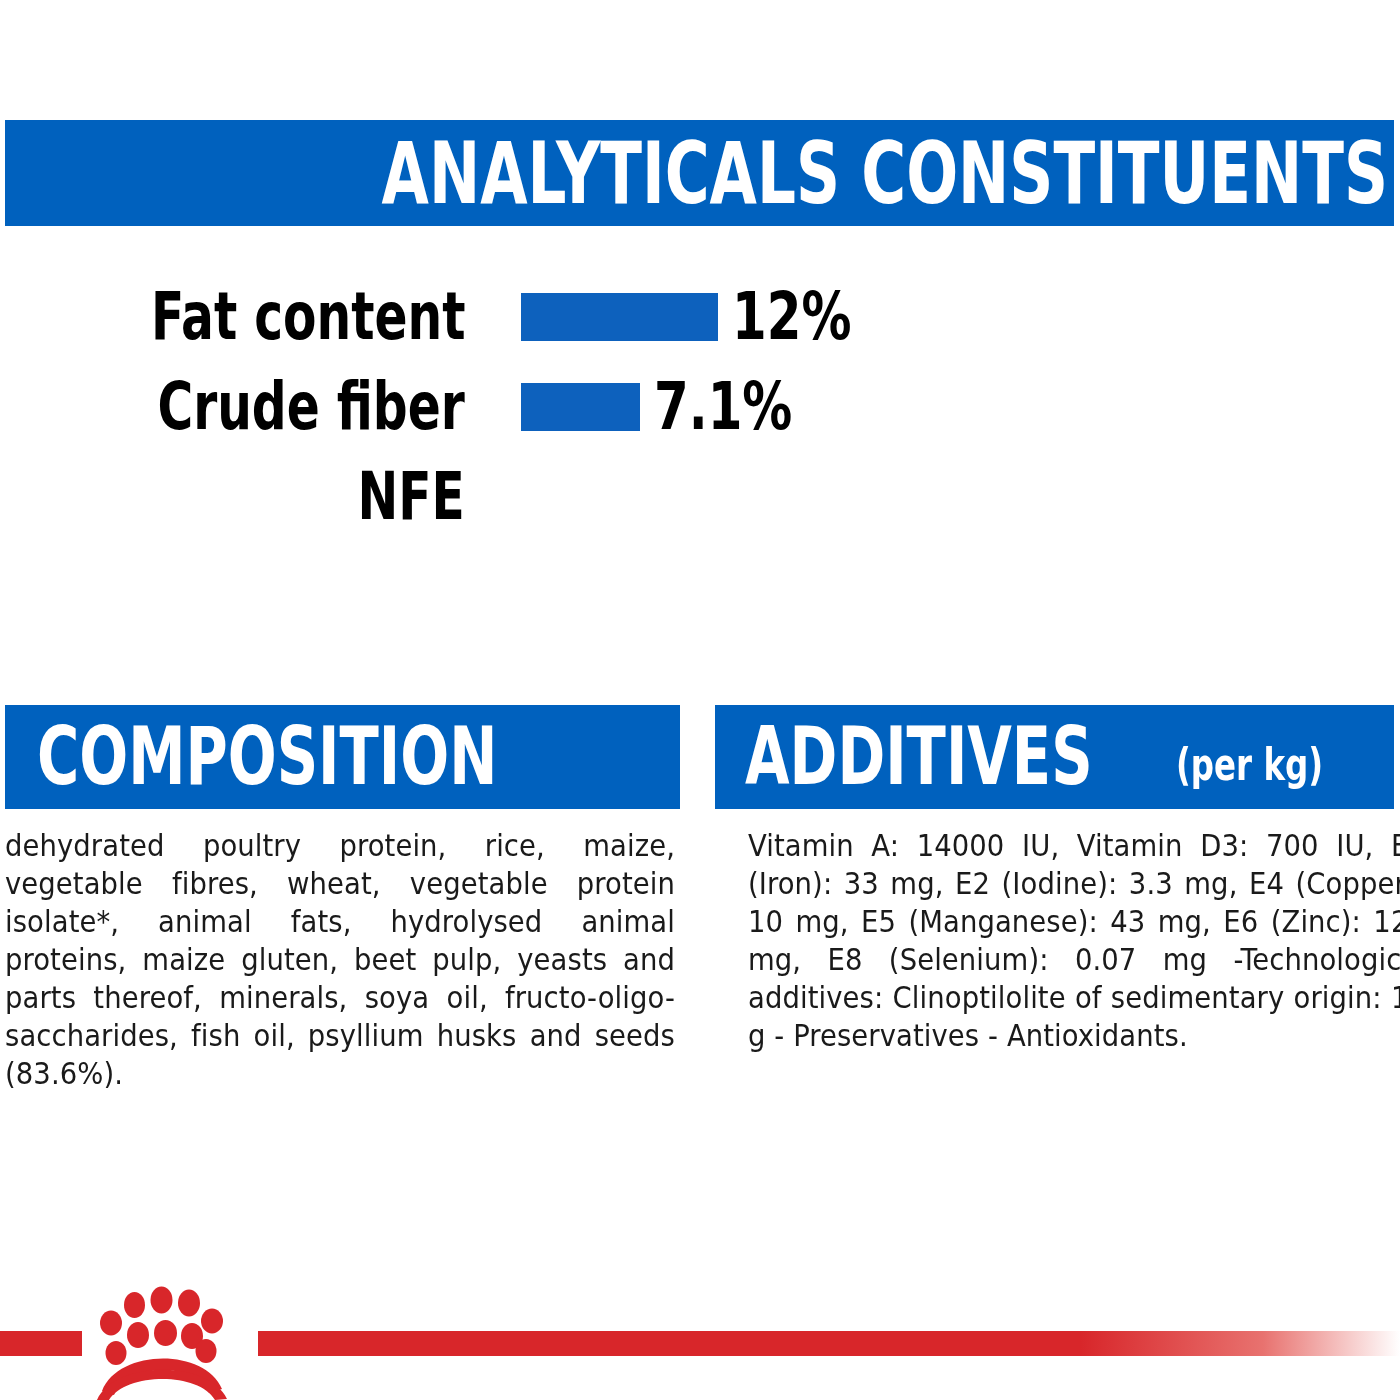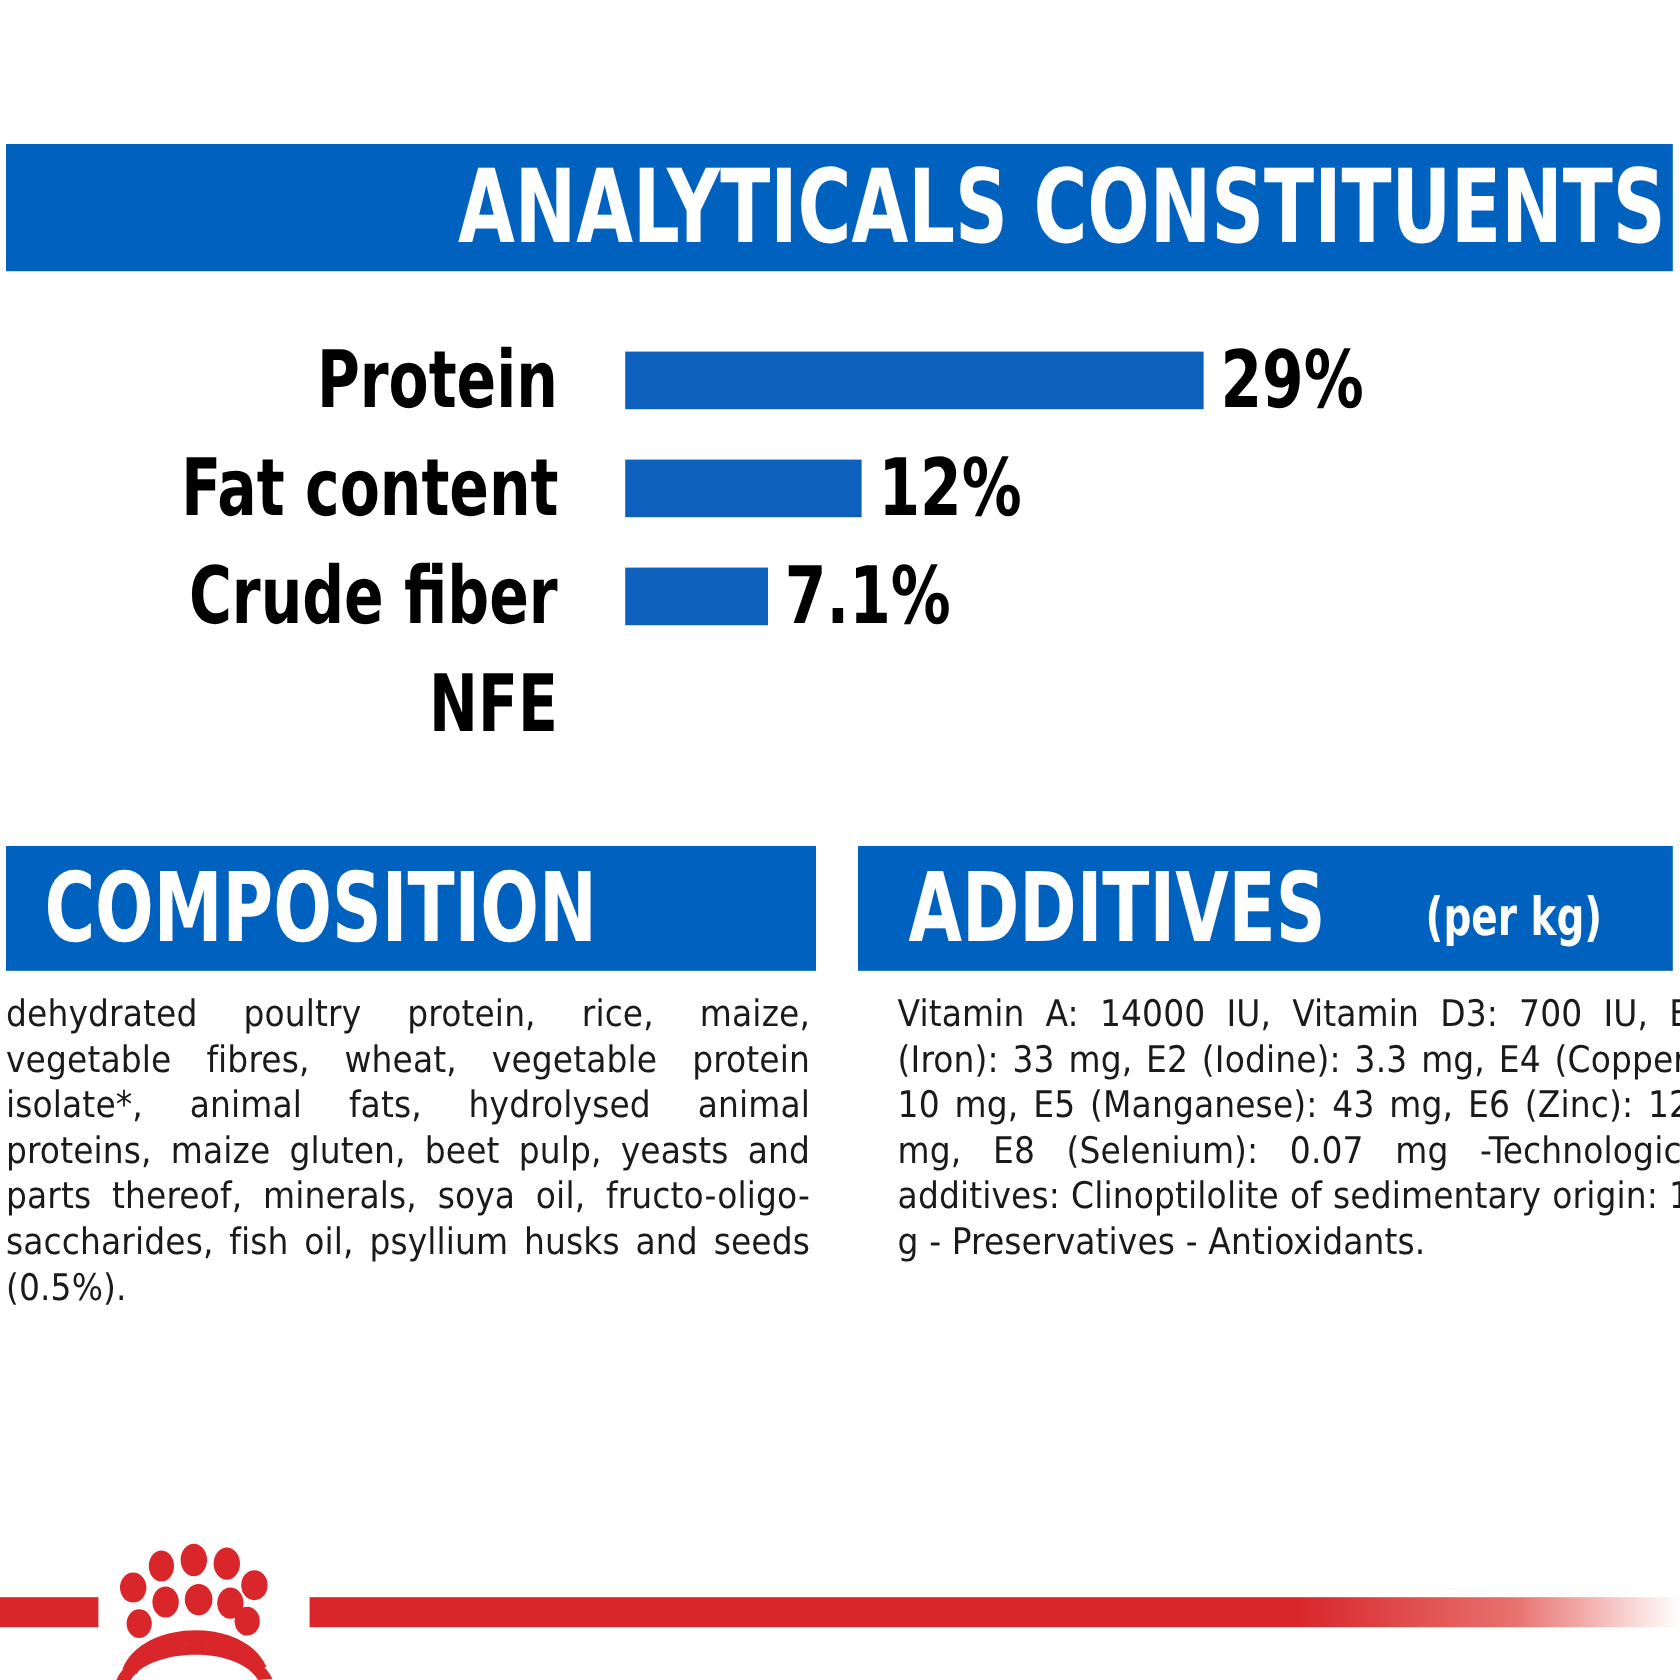--- a/index.html
+++ b/index.html
@@ -61,21 +61,21 @@
     padding-left: 32px;
   }
   #banner-composition .banner-title { font-size: 80px; line-height: 80px; }
 
   #banner-additives {
     left: 715px;
     top: 705px;
     width: 679px;
     height: 104px;
     justify-content: flex-start;
-    padding-left: 42px;
+    padding-left: 30px;
   }
   #banner-additives .banner-title { font-size: 80px; line-height: 80px; }
 
   .banner-suffix {
     color: #ffffff;
     font-family: "Liberation Sans Narrow", "DejaVu Sans Condensed", "Liberation Sans", sans-serif;
     font-weight: bold;
     font-size: 44px;
     line-height: 44px;
     white-space: nowrap;
@@ -210,27 +210,20 @@
 <body>
 
 <div id="page">
 
   <div class="banner" id="banner-analyticals">
     <span class="banner-title">ANALYTICALS CONSTITUENTS</span>
   </div>
 
   <div id="chart">
 
-    <div class="bar-row">
-      <span class="bar-label">Protein</span>
-      <div class="bar-track">
-        <span class="bar-fill" style="width:482px"></span>
-        <span class="bar-value">29%</span>
-      </div>
-    </div>
 
     <div class="bar-row">
       <span class="bar-label">Fat content</span>
       <div class="bar-track">
         <span class="bar-fill" style="width:197px"></span>
         <span class="bar-value">12%</span>
       </div>
     </div>
 
     <div class="bar-row">
@@ -250,21 +243,21 @@
   <div class="banner" id="banner-composition">
     <span class="banner-title banner-title-left">COMPOSITION</span>
   </div>
 
   <div class="banner" id="banner-additives">
     <span class="banner-title banner-title-left">ADDITIVES</span>
     <span class="banner-suffix">(per kg)</span>
   </div>
 
   <div class="body-col" id="col-composition">
-    <p>dehydrated poultry protein, rice, maize, vegetable fibres, wheat, vegetable protein isolate*, animal fats, hydrolysed animal proteins, maize gluten, beet pulp, yeasts and parts thereof, minerals, soya oil, fructo-oligo-saccharides, fish oil, psyllium husks and seeds (0.5%).</p>
+    <p>dehydrated poultry protein, rice, maize, vegetable fibres, wheat, vegetable protein isolate*, animal fats, hydrolysed animal proteins, maize gluten, beet pulp, yeasts and parts thereof, minerals, soya oil, fructo-oligo-saccharides, fish oil, psyllium husks and seeds (83.6%).</p>
   </div>
 
   <div class="body-col" id="col-additives">
     <p>Vitamin A: 14000 IU, Vitamin D3: 700 IU, E1 (Iron): 33 mg, E2 (Iodine): 3.3 mg, E4 (Copper): 10 mg, E5 (Manganese): 43 mg, E6 (Zinc): 129 mg, E8 (Selenium): 0.07 mg -Technological additives: Clinoptilolite of sedimentary origin: 10 g - Preservatives - Antioxidants.</p>
   </div>
 
   <div id="footer">
     <div id="footer-band-left"></div>
     <div id="footer-band-right"></div>
 

